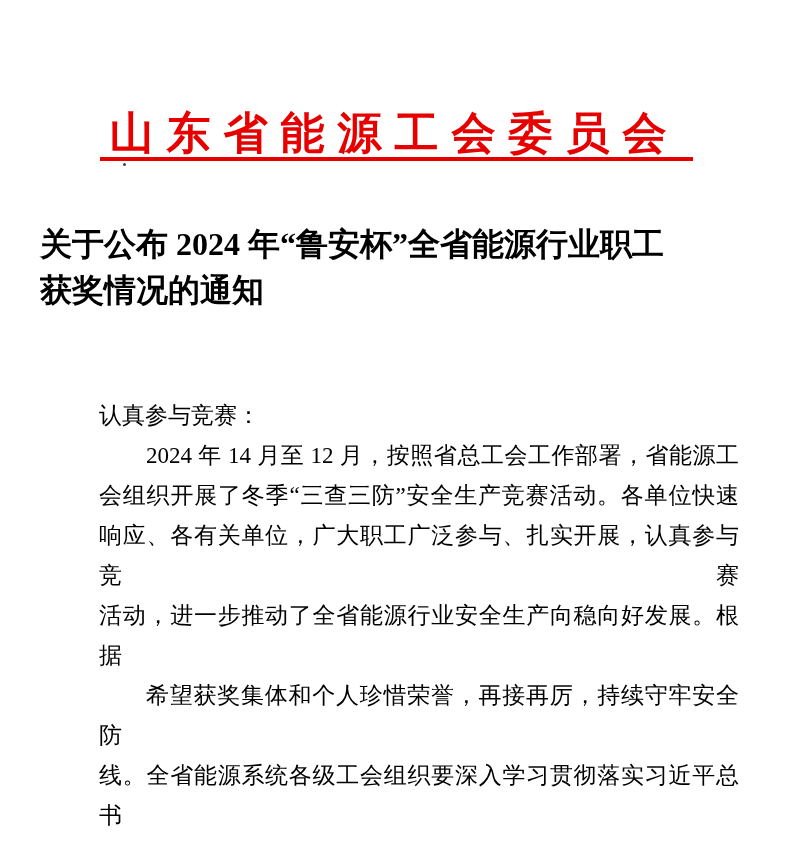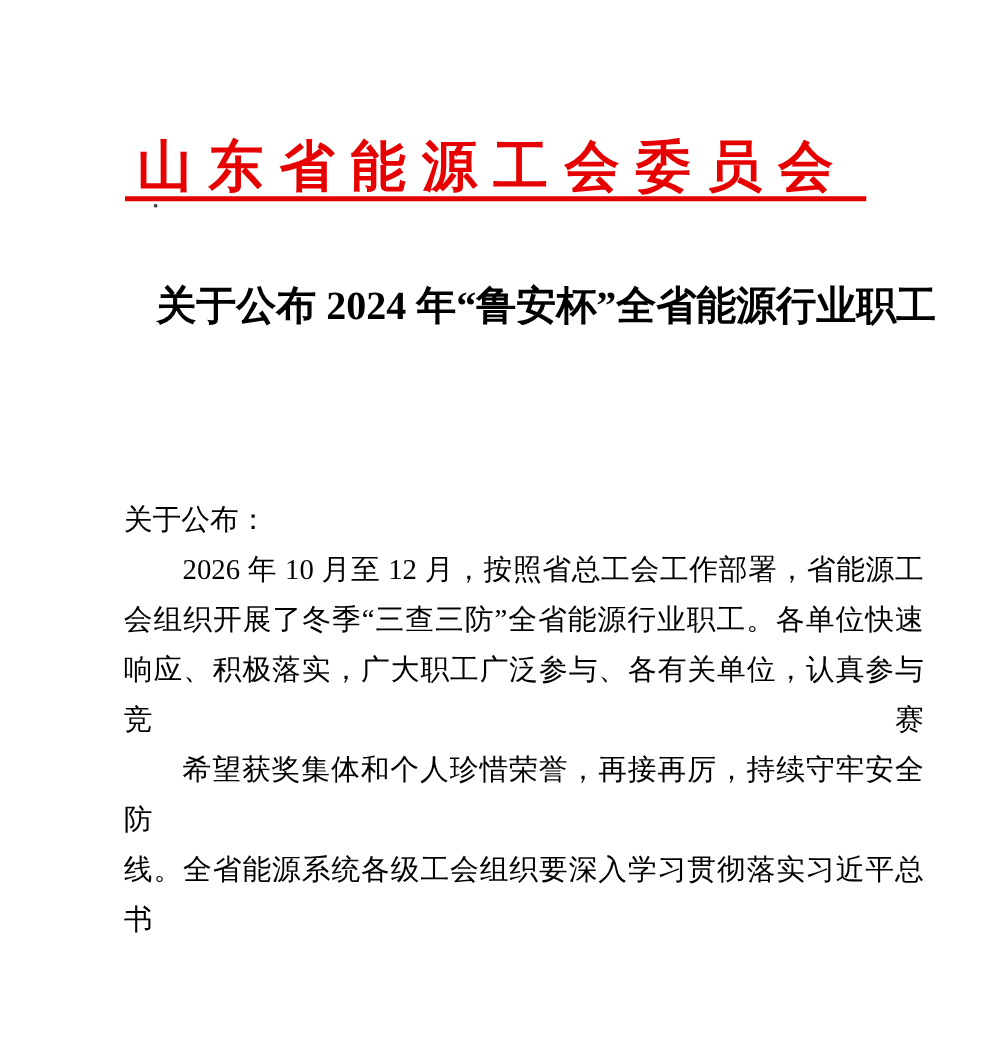--- a/index.html
+++ b/index.html
@@ -46,21 +46,21 @@
     border-radius: 50%;
     background: #444444;
   }
   
   .title {
     position: absolute;
     top: 221px;
     left: 40px;
     right: 40px;
     margin: 0;
-    text-align: right;
+    text-align: left;
     font-size: 32px;
     font-weight: bold;
     line-height: 46px;
     color: #000000;
   }
   
   .body-text {
     position: absolute;
     top: 396px;
     left: 99px;
@@ -85,27 +85,29 @@
 <body>
 
 <div class="page">
 
   <div class="org-name">山东省能源工会委员会</div>
   <div class="red-rule"></div>
   <div class="ink-dot"></div>
 
   <h1 class="title">
     <div class="title-line">关于公布 2024 年“鲁安杯”全省能源行业职工</div>
+    <div class="title-line">获奖情况的通知</div>
   </h1>
 
   <div class="body-text">
-    <div class="line">关于公布：</div>
+    <div class="line">认真参与竞赛：</div>
 
-    <div class="line jline indent">2026 年 10 月至 12 月，按照省总工会工作部署，省能源工</div>
-    <div class="line jline">会组织开展了冬季“三查三防”全省能源行业职工。各单位快速</div>
-    <div class="line jline">响应、积极落实，广大职工广泛参与、各有关单位，认真参与竞赛</div>
+    <div class="line jline indent">2024 年 14 月至 12 月，按照省总工会工作部署，省能源工</div>
+    <div class="line jline">会组织开展了冬季“三查三防”安全生产竞赛活动。各单位快速</div>
+    <div class="line jline">响应、各有关单位，广大职工广泛参与、扎实开展，认真参与竞赛</div>
+    <div class="line jline">活动，进一步推动了全省能源行业安全生产向稳向好发展。根据</div>
 
     <div class="line jline indent">希望获奖集体和个人珍惜荣誉，再接再厉，持续守牢安全防</div>
     <div class="line jline">线。全省能源系统各级工会组织要深入学习贯彻落实习近平总书</div>
 
   </div>
 
 </div>
 
 </body></html>

